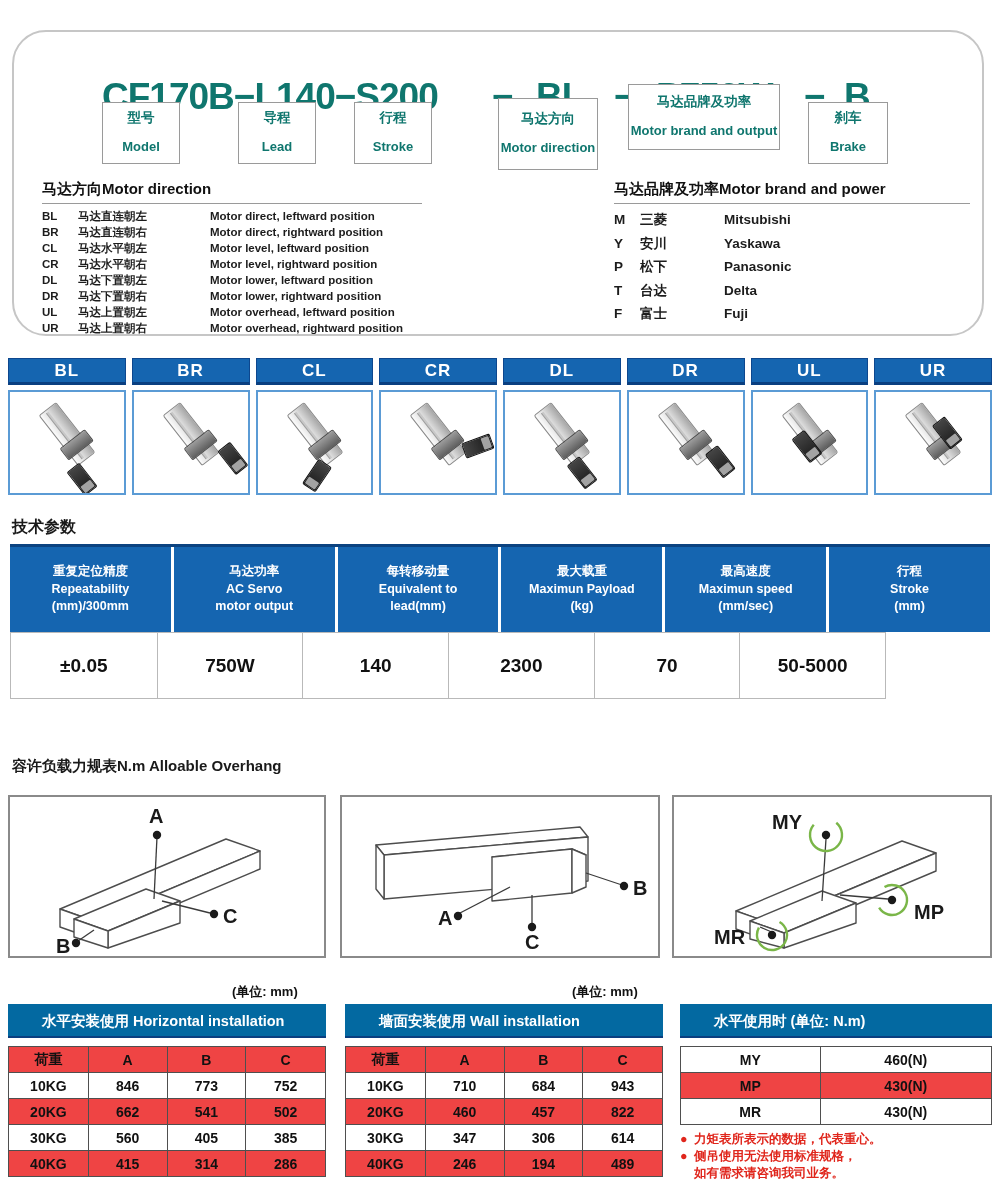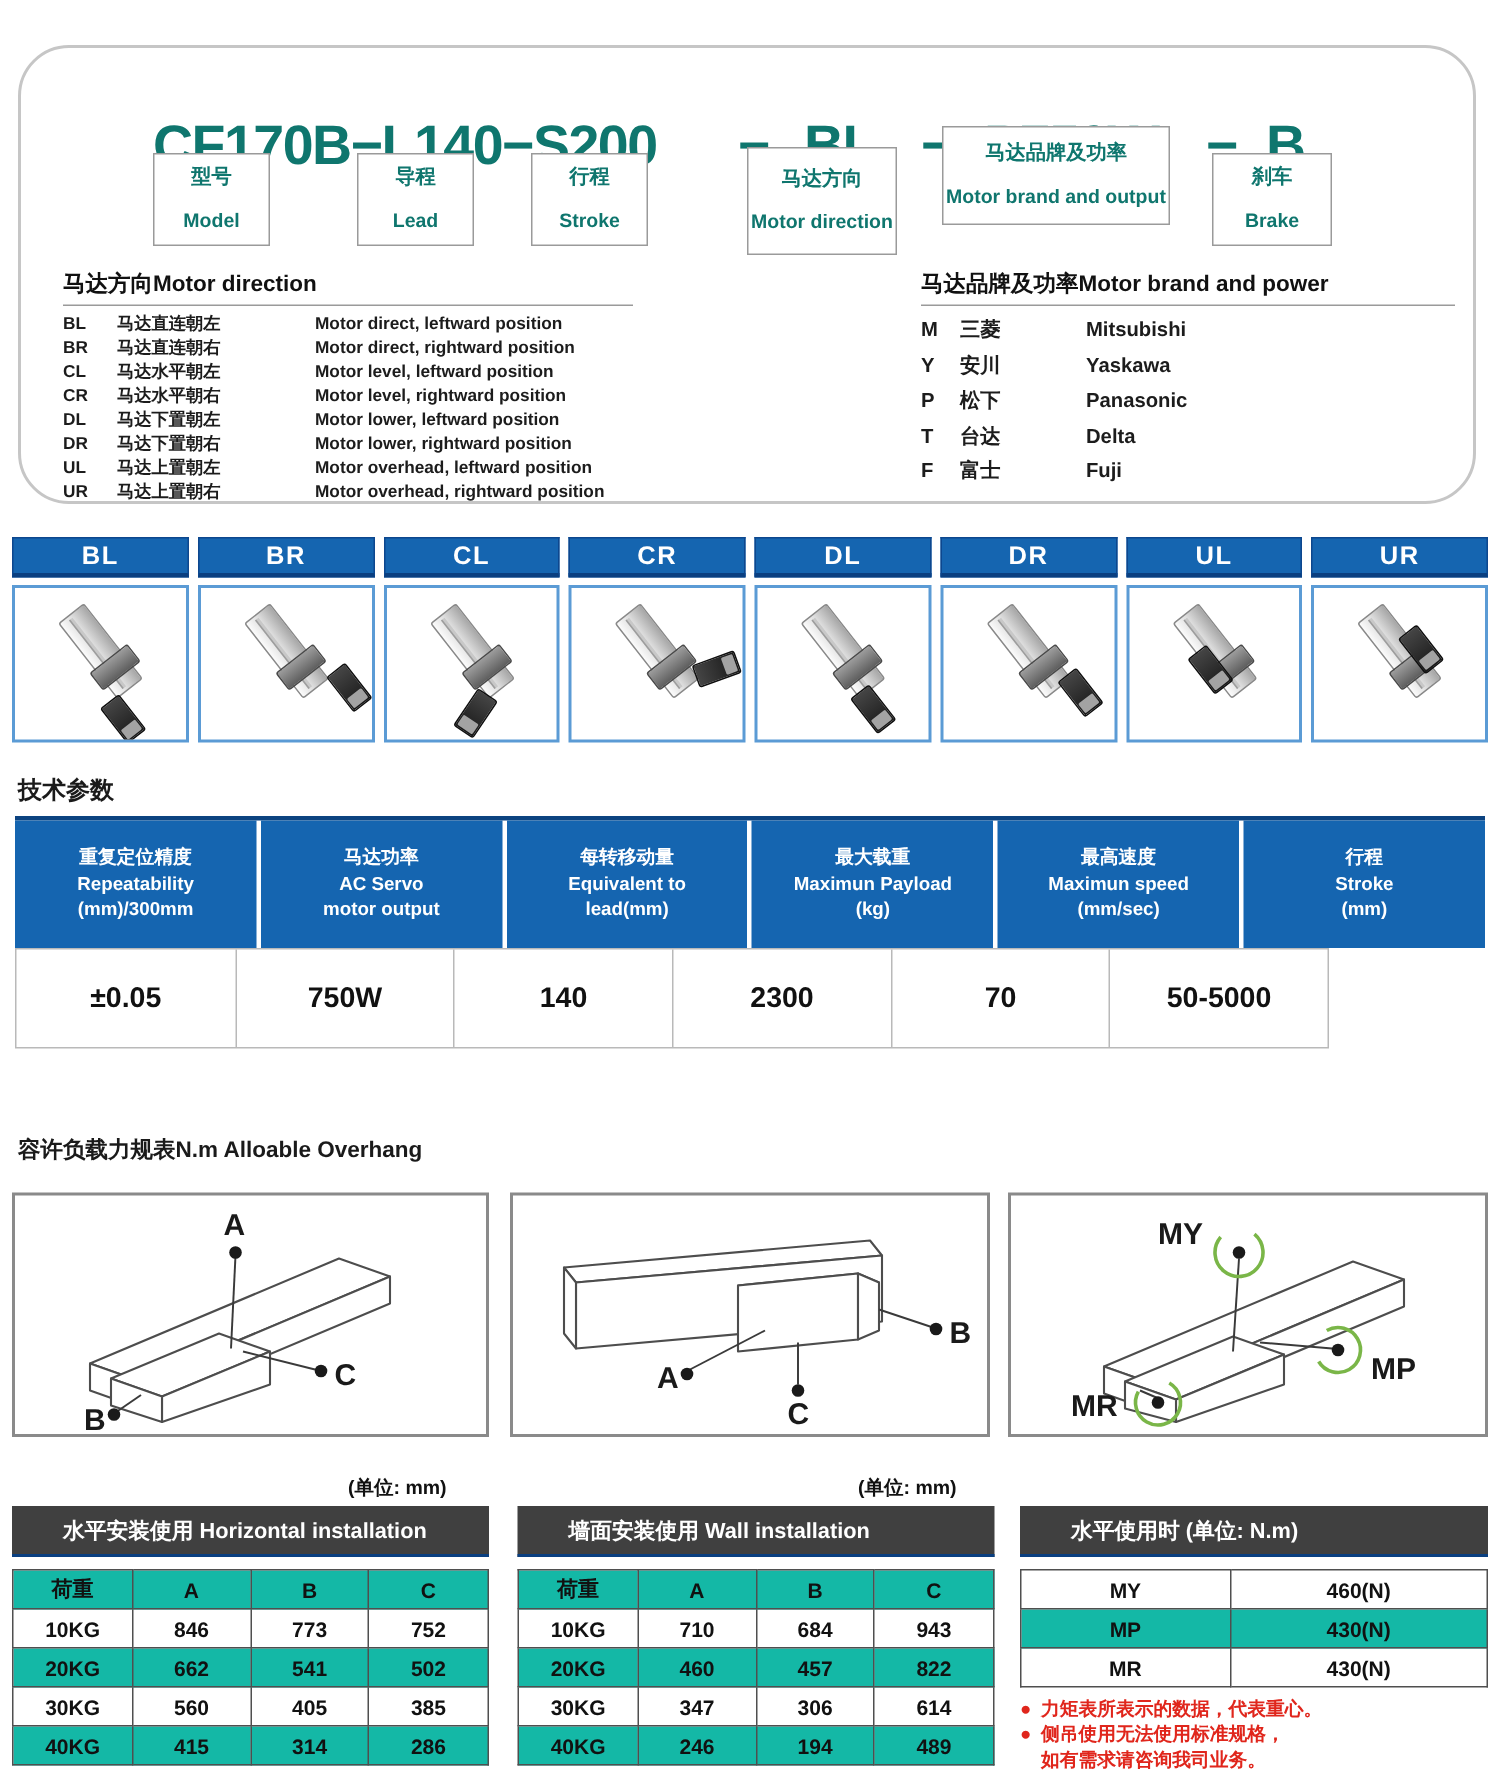--- a/index.html
+++ b/index.html
@@ -84,27 +84,27 @@
   .diag svg { width:100%; height:100%; display:block; }
   .dlabel { font-family:"Liberation Sans","DejaVu Sans",sans-serif; font-size:20px;
     font-weight:bold; fill:#1a1a1a; }
   .wire { stroke:#4d4d4d; stroke-width:1.4; fill:#fff; stroke-linejoin:round; }
   .lead { stroke:#3a3a3a; stroke-width:1.3; fill:none; }
   .dot  { fill:#1a1a1a; }
   .ring { fill:none; stroke:#7ab648; stroke-width:2.4; }
 
   
   .unit-label { position:absolute; top:983px; font-size:13px; font-weight:bold; color:#111; }
-  .bar { position:absolute; top:1004px; height:34px; background:#404040; color:#fff;
+  .bar { position:absolute; top:1004px; height:34px; background:#0369a1; color:#fff;
     font-size:14.5px; font-weight:bold; line-height:34px; padding-left:34px;
     border-bottom:2px solid #0a3f80; }
   .btable { position:absolute; top:1046px; border-collapse:collapse; background:#fff; }
   .btable td { border:1.5px solid #4f4f4f; height:26px; text-align:center;
     font-size:14px; font-weight:bold; color:#111; }
-  .btable tr.alt td { background:#14b8a6; }
+  .btable tr.alt td { background:#ef4444; }
   .notes { position:absolute; left:680px; top:1131px; width:310px;
     color:#e0261c; font-size:12.5px; font-weight:bold; line-height:17px; }
   .note-line { display:flex; }
   .note-bullet { width:14px; flex:0 0 14px; }
 </style>
 </head>
 <body>
 
 <div class="top-card">
 

